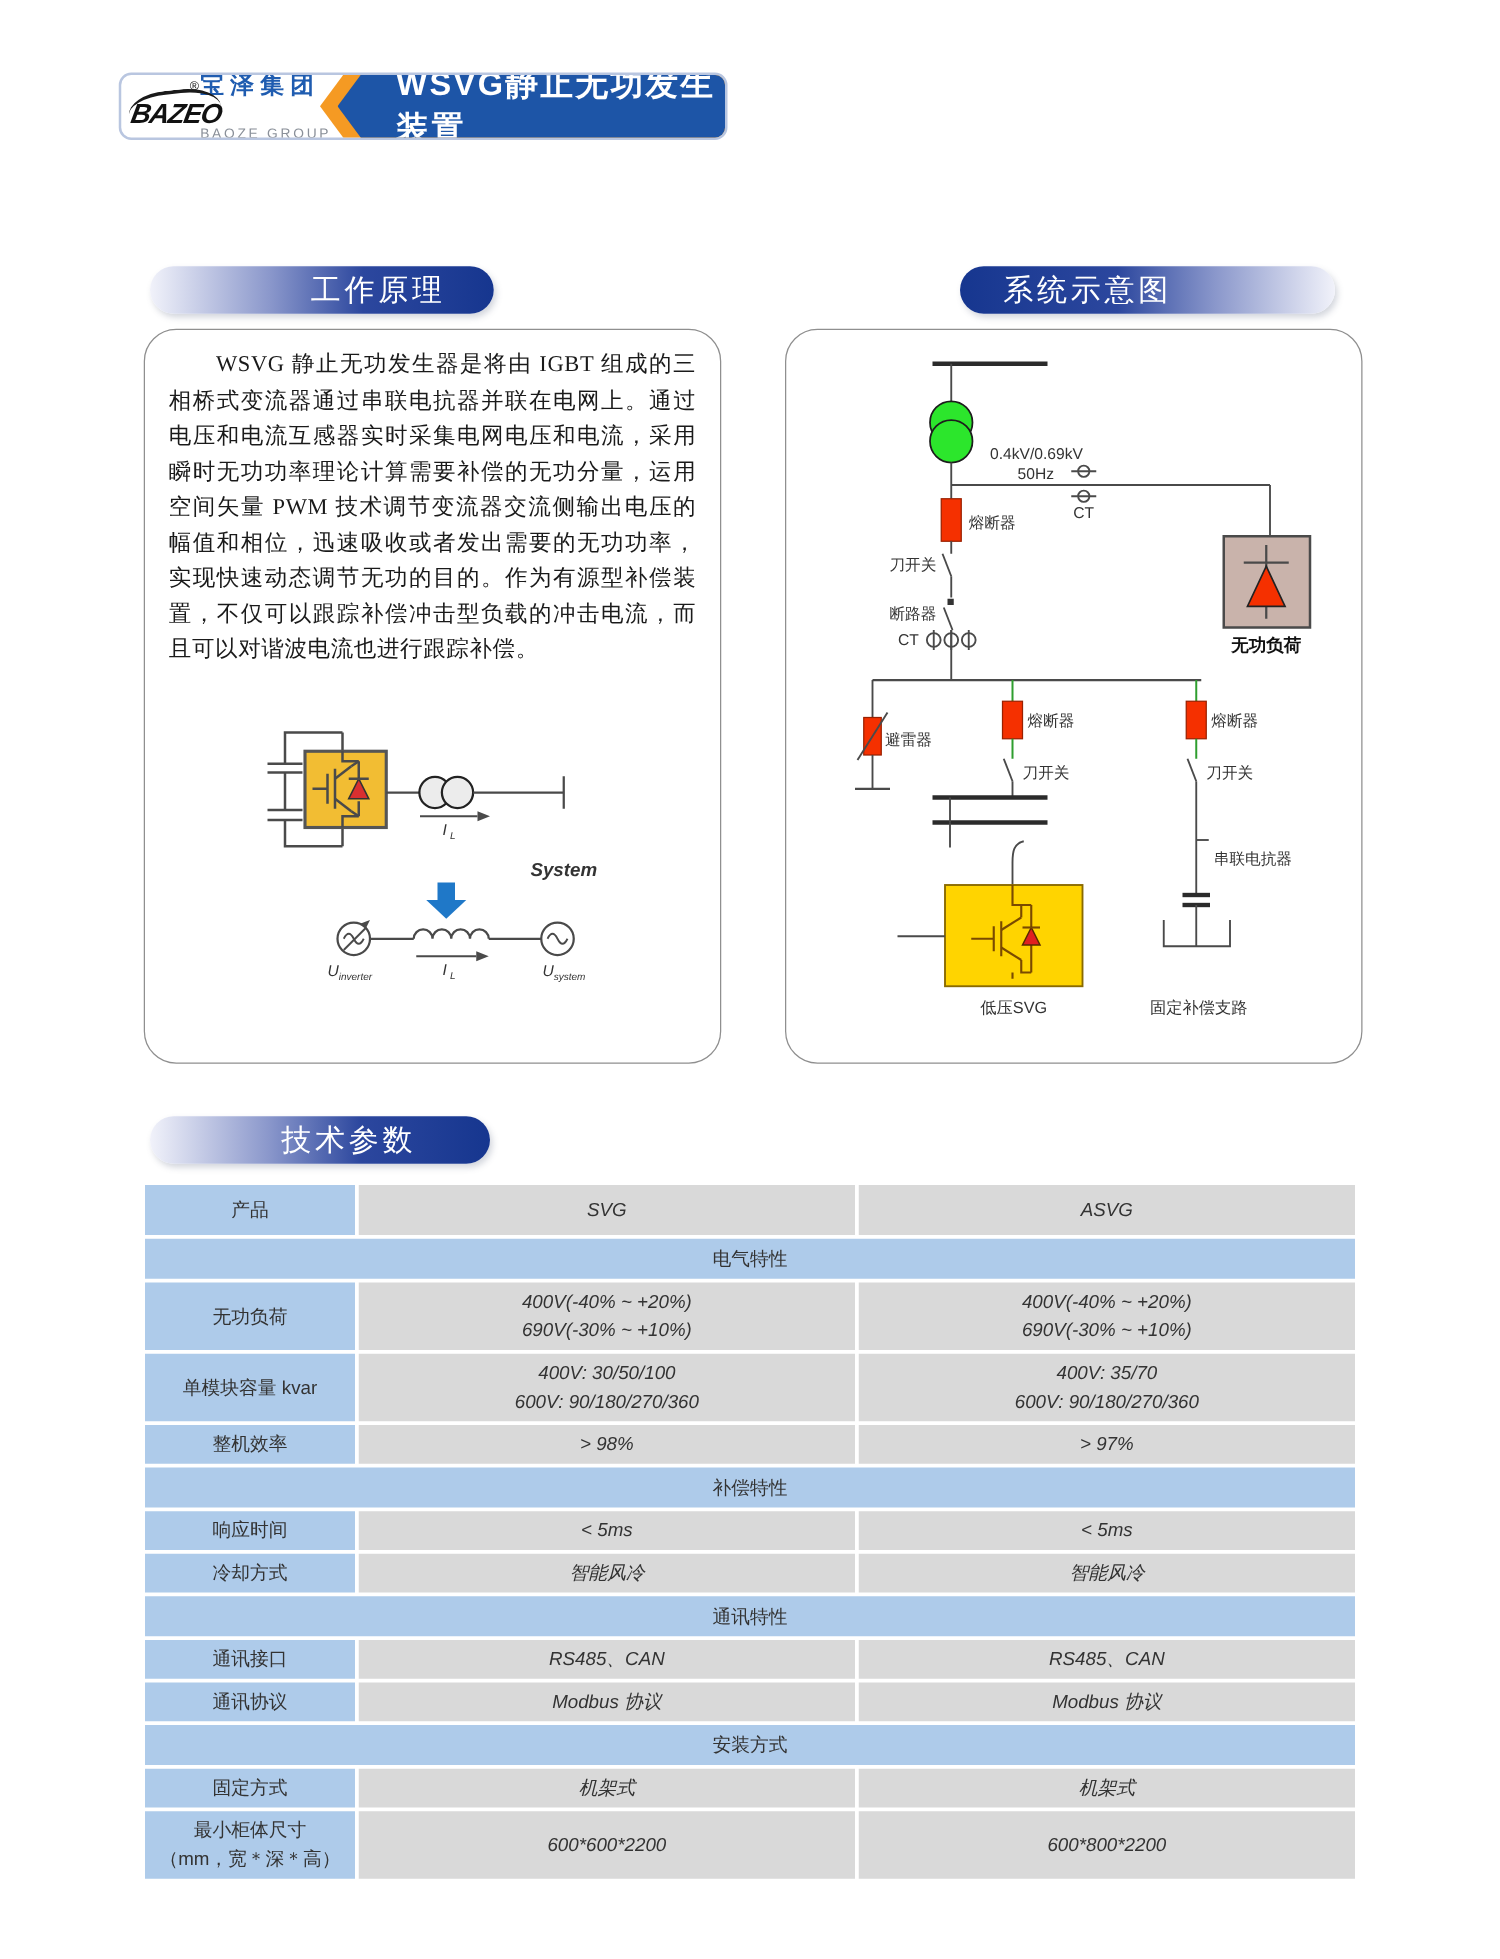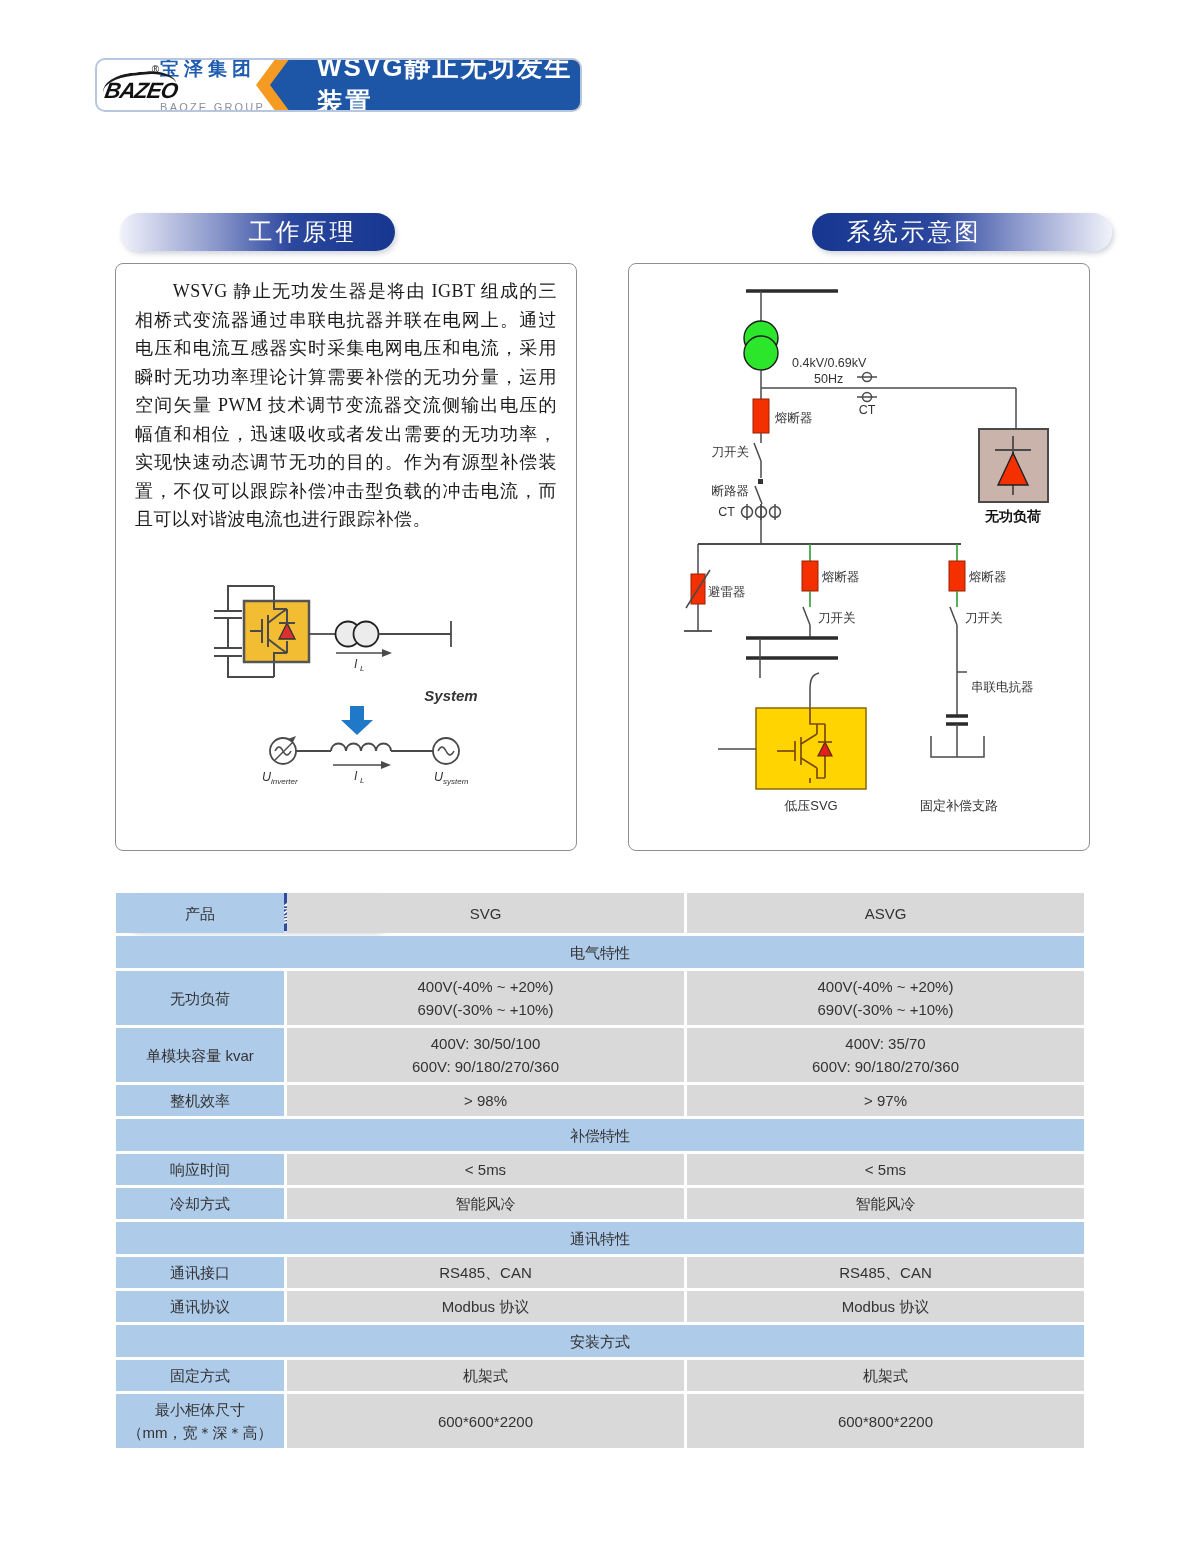--- a/index.html
+++ b/index.html
@@ -25,26 +25,26 @@
   .brand-col{display:flex;flex-direction:column;line-height:1.1;gap:22px;}
   .brand-cn{color:var(--brand-blue);font-weight:bold;font-size:19px;letter-spacing:5px;white-space:nowrap;}
   .brand-en{color:#8a9099;font-size:11px;letter-spacing:2.2px;white-space:nowrap;}
 
   
   .pill{position:absolute;height:38px;border-radius:20px;display:flex;align-items:center;justify-content:center;
         color:#fff;font-size:24px;font-weight:normal;letter-spacing:3px;box-shadow:2px 3px 5px rgba(80,90,120,.25);}
   .pill-l{background:linear-gradient(90deg,#f1f2fa 0%,#8a97cb 35%,#2c479e 62%,var(--pill-dark-blue) 100%);}
   .pill-r{background:linear-gradient(90deg,var(--pill-dark-blue) 0%,#2c479e 42%,#8a97cb 68%,#f1f2fa 100%);}
   .pill-principle{left:120px;top:213px;width:275px;padding-left:90px;box-sizing:border-box;}
-  .pill-schematic{left:812px;top:213px;width:300px;padding-right:96px;box-sizing:border-box;text-align:right;}
+  .pill-schematic{left:768px;top:213px;width:300px;padding-right:96px;box-sizing:border-box;text-align:right;}
   .pill-params{left:120px;top:893px;width:272px;padding-left:46px;box-sizing:border-box;}
 
   
   .panel{position:absolute;top:263px;width:462px;height:588px;background:#fff;border:1.6px solid #8f8f8f;
-         border-radius:8px;box-sizing:border-box;}
+         border-radius:26px;box-sizing:border-box;}
   .panel-left{left:115px;}
   .panel-right{left:628px;}
   .principle-text{position:absolute;left:19px;right:19px;top:13px;font-family:"Liberation Serif",serif;
         font-size:18px;line-height:28.5px;color:#1a1a1a;text-align:justify;text-indent:2.1em;
         letter-spacing:.5px;}
   .principle-svg{position:absolute;left:68px;top:315px;}
   .schematic-svg{position:absolute;left:0;top:0;}
 
   
   .wire{stroke:#4a4a4a;stroke-width:1.5;fill:none;}
@@ -55,26 +55,26 @@
   .tx{fill:var(--transformer-green);stroke:#1d1d1d;stroke-width:1.4;}
   .txg{fill:#ececec;stroke:#222;stroke-width:1.8;}
   .lbl{font:12.5px "Liberation Sans",sans-serif;fill:#333;}
   .lblb{font:bold 14px "Liberation Sans",sans-serif;fill:#111;}
   .lblm{font:13px "Liberation Sans",sans-serif;fill:#333;}
   .ital{font-style:italic;}
   .ldark{stroke:#7a4a00;stroke-width:1.7;fill:none;}
   .igbt-gray{stroke:#4a4a4a;stroke-width:2;fill:none;}
 
   
-  .params-table{position:absolute;left:113px;top:890px;width:974px;border-collapse:separate;border-spacing:3px;
+  .params-table{position:absolute;left:113px;top:945px;width:974px;border-collapse:separate;border-spacing:3px;
         table-layout:fixed;font-size:15px;color:#333;}
   .params-table td,.params-table th{text-align:center;vertical-align:middle;font-weight:normal;
         padding:4px 8px;line-height:23px;}
   .cell-blue{background:var(--table-blue);}
-  .cell-gray{background:var(--table-gray);}
+  .cell-gray{background:var(--table-gray);font-style:italic;}
   .head-cell{height:32px;}
   .section-cell{height:24px;background:var(--table-blue);}
 </style>
 </head>
 <body>
 
 <div class="page">
 
   <div class="hdr">
     <div class="hdr-orange"></div>

